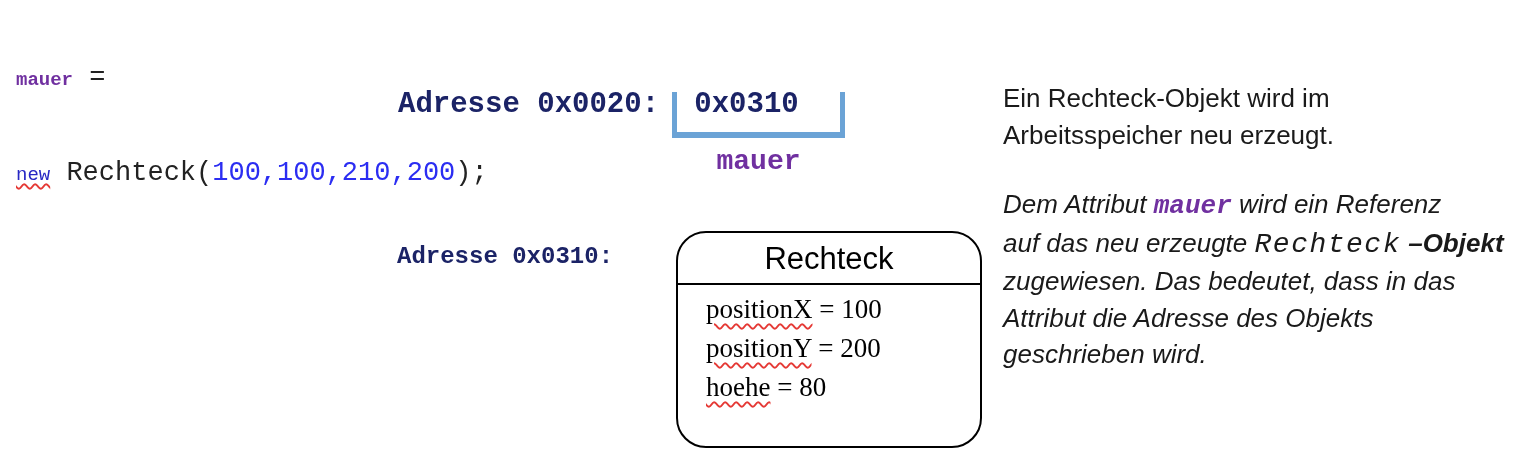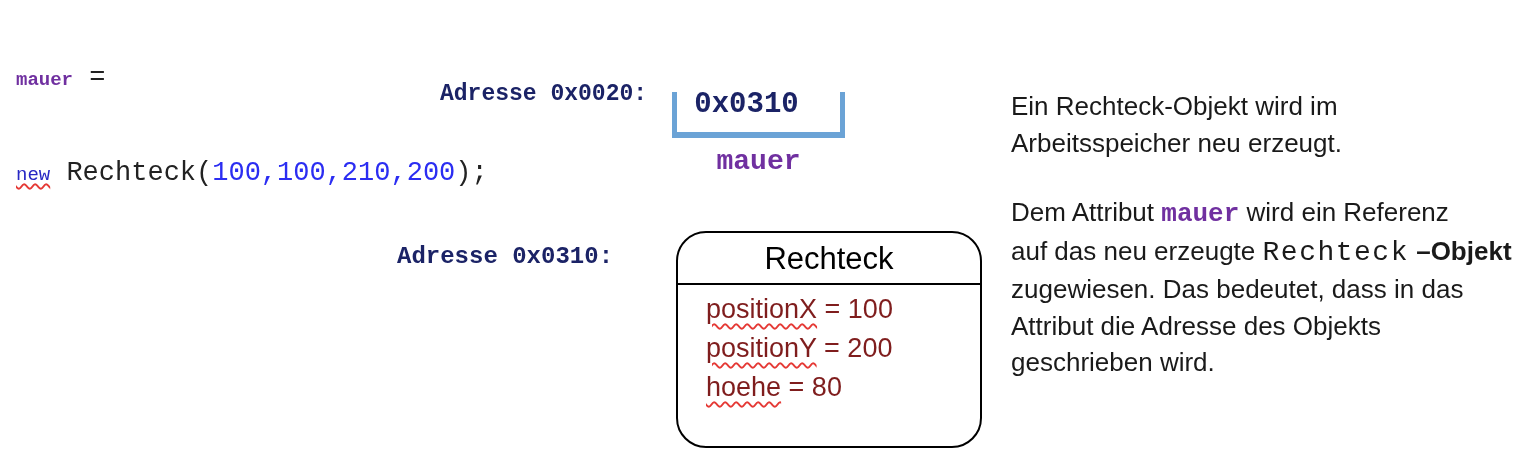--- a/index.html
+++ b/index.html
@@ -28,21 +28,21 @@
     text-decoration-thickness:2px;
     text-underline-offset:3px;
   }
   #code-block .seg.num{color:var(--numblue);}
 
   
   .addr-label{
     font-family:"Liberation Mono",monospace;font-weight:bold;color:var(--navy);
     white-space:pre;
   }
-  #addr-0020{left:398px;top:81px;font-size:23px;margin-left:42px;}
+  #addr-0020{left:398px;top:88px;font-size:29px;}
   #addr-0310{left:397px;top:243px;font-size:24px;}
 
   #cell-bracket{
     left:672px;top:92px;width:173px;height:46px;
     border-left:5px solid var(--bracket);
     border-right:5px solid var(--bracket);
     border-bottom:6px solid var(--bracket);
     box-sizing:border-box;
   }
   #cell-value{
@@ -62,37 +62,37 @@
     border:2.5px solid #000;border-radius:30px;
     box-sizing:border-box;background:#fff;
   }
   #object-box .obj-header{
     height:50px;line-height:52px;text-align:center;
     font-size:31px;color:#000;
     border-bottom:2.5px solid #000;
   }
   #object-box .obj-attrs{padding:5px 0 0 28px;}
   .attr-row{
-    font-size:27px;line-height:39px;color:#7f1d1d;white-space:pre;
+    font-size:27px;line-height:39px;color:#000000;white-space:pre;font-family:Liberation Serif, serif;
   }
   .attr-name.squiggle{
     text-decoration:underline;
     text-decoration-style:wavy;
     text-decoration-color:var(--squiggle);
     text-decoration-thickness:2px;
     text-underline-offset:5px;
   }
 
   
   #annotation{
     left:1003px;top:80px;width:520px;
     font-size:26px;line-height:36.5px;color:#1a1a1a;
   }
-  #annotation p{margin:8px;}
-  #annotation p + p{margin-top:33px;}
+  #annotation p{margin:0;}
+  #annotation p + p{margin-top:33px;font-style:italic;}
   #annotation .seg.code-purple{
     font-family:"Liberation Mono",monospace;font-weight:bold;
     color:var(--purple);font-size:26px;
   }
   #annotation .seg.code-plain{
     font-family:"Liberation Mono",monospace;
     font-size:28px;letter-spacing:1.5px;color:#1a1a1a;
   }
   #annotation .seg.bold{font-weight:bold;text-align:center;}
 </style>

